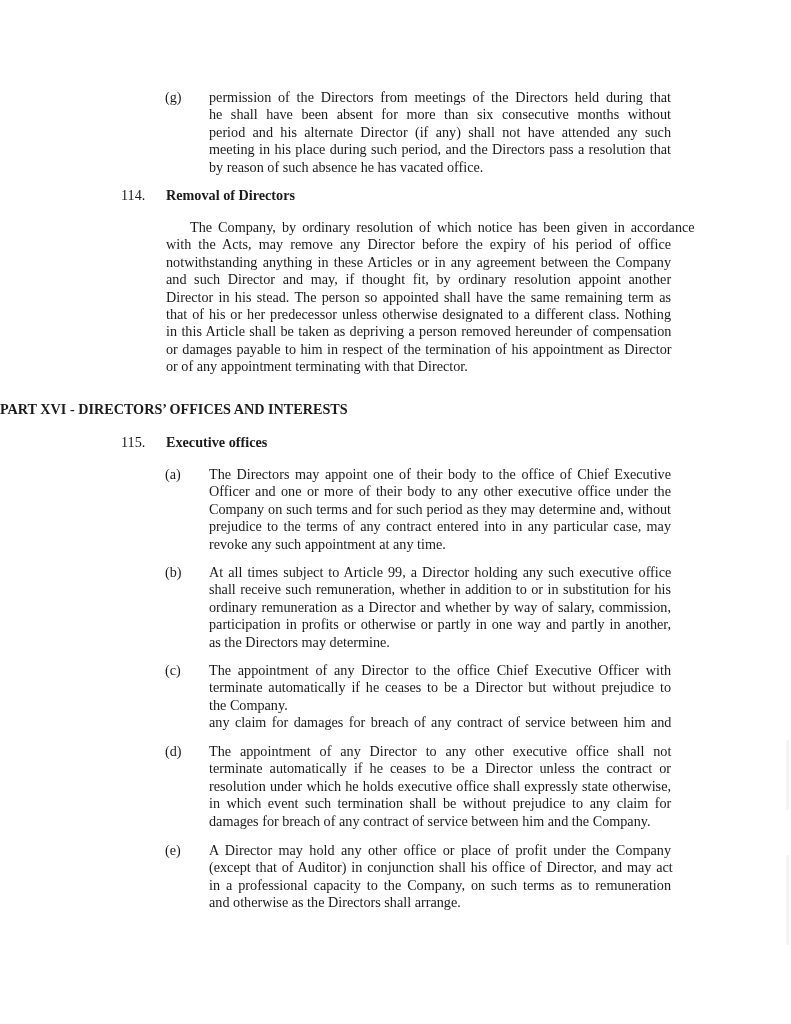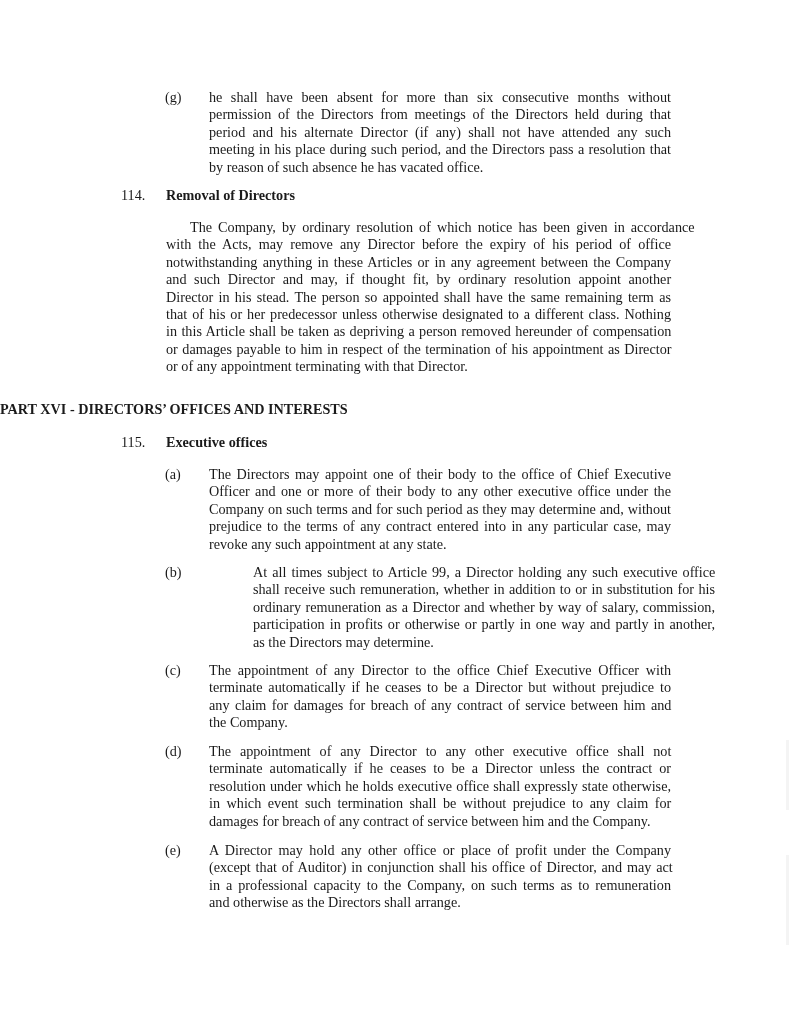--- a/index.html
+++ b/index.html
@@ -28,22 +28,22 @@
       position: absolute; right: 0; width: 3px; background: #f4f4f4;
     }
   </style>
 </head>
 <body>
 
 <div class="page">
 
   <div class="label" style="left:165px; top:89px;">(g)</div>
   <div class="para" style="left:209px; top:89px; width:462px;">
+    <span class="line" style="display: block; width: auto; word-spacing: 3.18182px;">permission of the Directors from meetings of the Directors held during that</span>
     <span class="line" style="display: block; width: auto; word-spacing: 4.90909px;">he shall have been absent for more than six consecutive months without</span>
-    <span class="line" style="display: block; width: auto; word-spacing: 3.18182px;">permission of the Directors from meetings of the Directors held during that</span>
     <span class="line" style="display: block; width: auto; word-spacing: 3.75px;">period and his alternate Director (if any) shall not have attended any such</span>
     <span class="line" style="display: block; width: auto; word-spacing: 0.769231px;">meeting in his place during such period, and the Directors pass a resolution that</span>
     <span class="line last" style="display: block; width: auto;">by reason of such absence he has vacated office.</span>
   </div>
 
   <div class="label" style="left:121px; top:187px;">114.</div>
   <div class="label bold" style="left:166px; top:187px;">Removal of Directors</div>
   <div class="para" style="left:166px; top:219px; width:505px;">
     <span class="line" style="display: block; width: auto; word-spacing: 2.5px; margin-left: 24px;">The Company, by ordinary resolution of which notice has been given in accordance</span>
     <span class="line" style="display: block; width: auto; word-spacing: 3.57143px;">with the Acts, may remove any Director before the expiry of his period of office</span>
@@ -60,38 +60,38 @@
 
   <div class="label" style="left:121px; top:434px;">115.</div>
   <div class="label bold" style="left:166px; top:434px;">Executive offices</div>
 
   <div class="label" style="left:165px; top:466px;">(a)</div>
   <div class="para" style="left:209px; top:466px; width:462px;">
     <span class="line" style="display: block; width: auto; word-spacing: 2px;">The Directors may appoint one of their body to the office of Chief Executive</span>
     <span class="line" style="display: block; width: auto; word-spacing: 1.85714px;">Officer and one or more of their body to any other executive office under the</span>
     <span class="line" style="display: block; width: auto; word-spacing: 0.384615px;">Company on such terms and for such period as they may determine and, without</span>
     <span class="line" style="display: block; width: auto; word-spacing: 1.76923px;">prejudice to the terms of any contract entered into in any particular case, may</span>
-    <span class="line last" style="display: block; width: auto;">revoke any such appointment at any state.</span>
+    <span class="line last" style="display: block; width: auto;">revoke any such appointment at any time.</span>
   </div>
 
   <div class="label" style="left:165px; top:564px;">(b)</div>
-  <div class="para" style="left:209px; top:564px; width:462px;margin-left:44px;">
+  <div class="para" style="left:209px; top:564px; width:462px;">
     <span class="line" style="display: block; width: auto; word-spacing: 1.46154px;">At all times subject to Article 99, a Director holding any such executive office</span>
     <span class="line" style="display: block; width: auto; word-spacing: 0.833333px;">shall receive such remuneration, whether in addition to or in substitution for his</span>
     <span class="line" style="display: block; width: auto; word-spacing: 0.818182px;">ordinary remuneration as a Director and whether by way of salary, commission,</span>
     <span class="line" style="display: block; width: auto; word-spacing: 1.46154px;">participation in profits or otherwise or partly in one way and partly in another,</span>
     <span class="line last" style="display: block; width: auto;">as the Directors may determine.</span>
   </div>
 
   <div class="label" style="left:165px; top:662px;">(c)</div>
   <div class="para" style="left:209px; top:662px; width:462px;">
     <span class="line" style="display: block; width: auto; word-spacing: 3px;">The appointment of any Director to the office Chief Executive Officer with</span>
     <span class="line" style="display: block; width: auto; word-spacing: 2.25px;">terminate automatically if he ceases to be a Director but without prejudice to</span>
+    <span class="line last" style="display: block; width: auto;">the Company.</span>
     <span class="line" style="display: block; width: auto; word-spacing: 1.84615px;">any claim for damages for breach of any contract of service between him and</span>
-    <span class="line last" style="display: block; width: auto;">the Company.</span>
   </div>
 
   <div class="label" style="left:165px; top:743px;">(d)</div>
   <div class="para" style="left:209px; top:743px; width:462px;">
     <span class="line" style="display: block; width: auto; word-spacing: 5.27273px;">The appointment of any Director to any other executive office shall not</span>
     <span class="line" style="display: block; width: auto; word-spacing: 3.5px;">terminate automatically if he ceases to be a Director unless the contract or</span>
     <span class="line" style="display: block; width: auto; word-spacing: 0.6px;">resolution under which he holds executive office shall expressly state otherwise,</span>
     <span class="line" style="display: block; width: auto; word-spacing: 3px;">in which event such termination shall be without prejudice to any claim for</span>
     <span class="line last" style="display: block; width: auto;">damages for breach of any contract of service between him and the Company.</span>
   </div>

